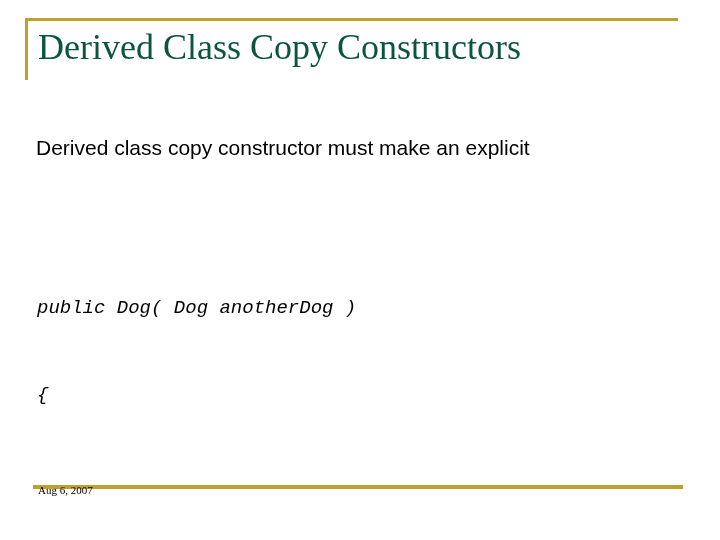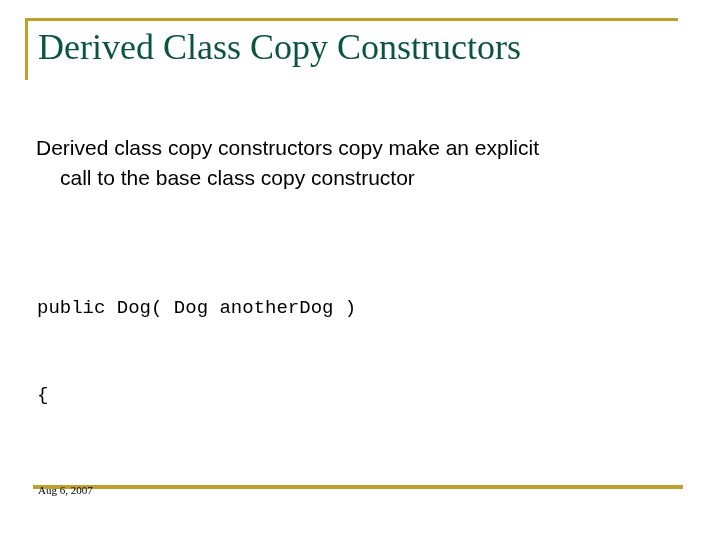--- a/index.html
+++ b/index.html
@@ -71,20 +71,21 @@
     width: 650px;
     font-family: "Liberation Mono", "DejaVu Sans Mono", monospace;
     font-size: 19px;
     line-height: 29px;
     color: #000000;
     white-space: pre;
   }
   .code-line {
     display: block;
     min-height: 29px;
+    font-style: italic;
   }
 
   
   .footer-rule {
     position: absolute;
     left: 33px;
     top: 485px;
     width: 650px;
     height: 4px;
     background: #c0a02c;
@@ -112,21 +113,21 @@
 </head>
 <body>
 
 <div class="slide">
 
   <div class="title-area"></div>
 
   <div class="slide-title">Derived Class Copy Constructors</div>
 
   <div class="body-text">
-    <span class="line1">Derived class copy constructors copy make an explicit</span><span>call to the base class copy constructor</span>
+    <span class="line1">Derived class copy constructor must make an explicit</span>
   </div>
 
   <div class="code-block">
     <span class="code-line">public Dog( Dog anotherDog )</span>
     <span class="code-line">{</span>
     
     
     
     
   </div>

